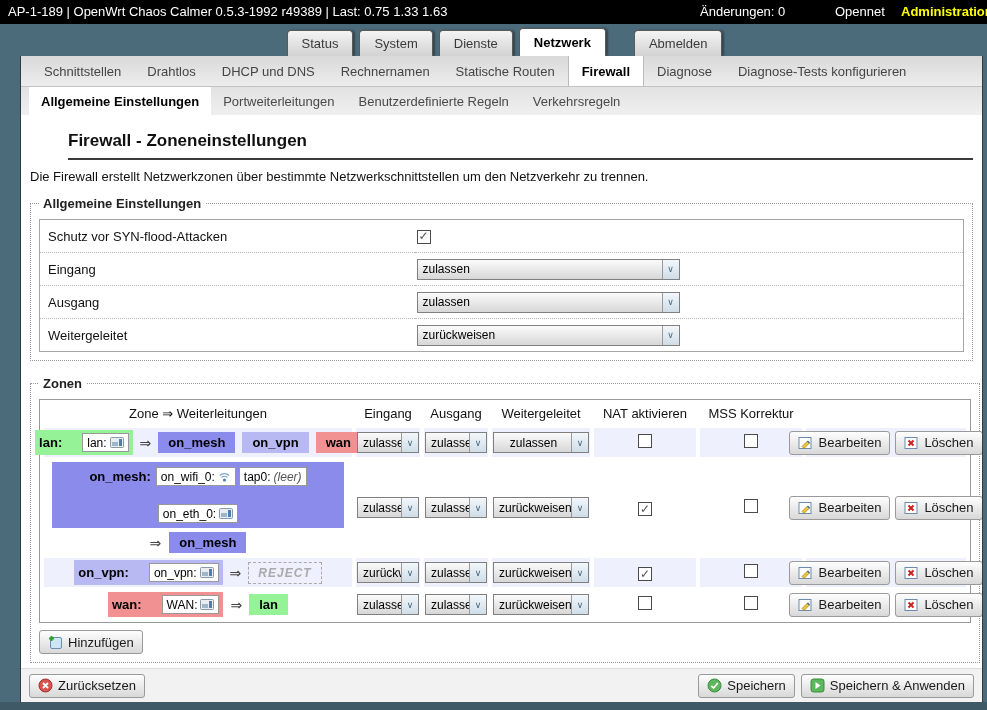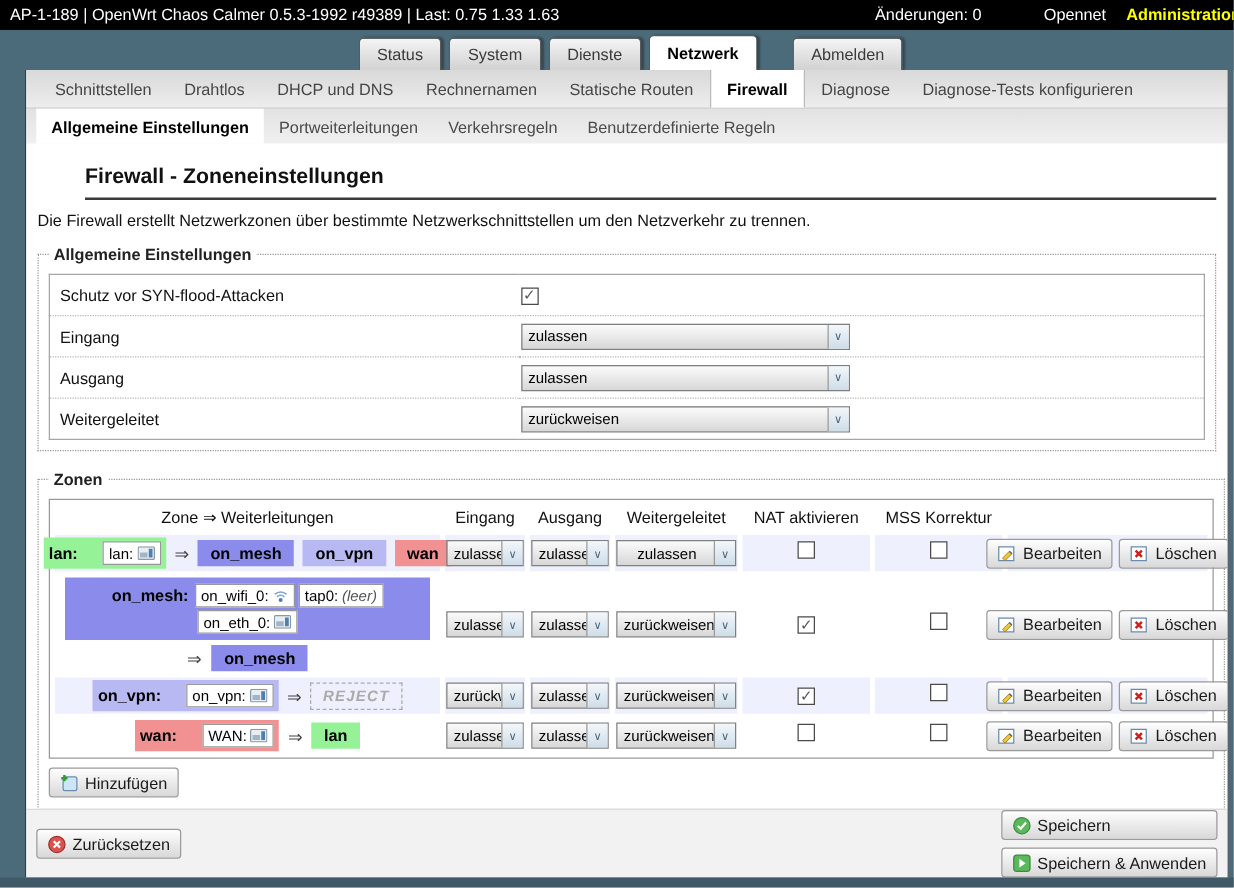--- a/index.html
+++ b/index.html
@@ -90,38 +90,38 @@
   .bg-lan { background:#96f296; }
   .bg-mesh { background:#8b8bec; }
   .bg-vpn { background:#b8b8f2; }
   .bg-wan { background:#f19191; }
   .zinput { display:inline-flex; align-items:center; gap:3px; background:#fff;
             border:1px solid #999; padding:1px 4px; height:19px; font-size:12px;
             font-weight:normal; color:#000; white-space:nowrap; }
   .zinput .leer { color:#555; font-style:italic; font-weight:normal; font-size:12px; }
   .reject { display:inline-block; border:1px dashed #aaa; color:#aaa; font-weight:bold;
             font-style:italic; font-size:12px; padding:3px 9px; letter-spacing:1px; }
-  .meshbox { display:flex; flex-direction:column; align-items:center; gap:2px;
+  .meshbox { display:flex; flex-direction:column; align-items:center; gap:18px;
              background:#8b8bec; padding:5px 4px; width:292px; }
   .meshrow { display:flex; align-items:center; gap:3px; }
   .meshlabel { font-size:13px; font-weight:bold; color:#000; margin-right:2px; }
   .meshfwd { display:flex; align-items:center; gap:8px; justify-content:center; margin-top:4px; }
   .zcol { display:flex; flex-direction:column; align-items:center; }
 
   
   .btn { display:inline-flex; align-items:center; gap:5px; padding:2px 8px; height:24px;
          border:1px solid #9a9a9a; border-radius:3px; background:linear-gradient(#fefefe,#d8d8d8);
          font-size:13px; color:#1a1a1a; cursor:default; white-space:nowrap; }
   .btnrow { display:flex; gap:5px; justify-content:center; }
   .addbtn { margin-top:7px; }
 
   
   .pfooter { flex:0 0 34px; background:#f2f2f2; border-top:1px solid #dcdcdc;
              display:flex; align-items:center; padding:0 8px; }
-  .pfooter .right { margin-left:auto; display:flex; gap:6px;flex-direction:column; }
+  .pfooter .right { margin-left:auto; display:flex; gap:6px; }
   .bottombar { height:8px; flex:0 0 auto; background:#3f5a66; }
   svg { display:block; }
 </style>
 </head>
 <body>
 
 <div class="app">
 
   <div class="topbar">
     <span class="host">AP-1-189 | OpenWrt Chaos Calmer 0.5.3-1992 r49389 | Last: 0.75 1.33 1.63</span>
@@ -157,22 +157,22 @@
       <div class="snitem">Rechnernamen</div>
       <div class="snitem">Statische Routen</div>
       <div class="snitem active">Firewall</div>
       <div class="snitem">Diagnose</div>
       <div class="snitem">Diagnose-Tests konfigurieren</div>
     </div>
 
     <div class="thirdnav">
       <div class="snitem active">Allgemeine Einstellungen</div>
       <div class="snitem">Portweiterleitungen</div>
+      <div class="snitem">Benutzerdefinierte Regeln</div>
       <div class="snitem">Verkehrsregeln</div>
-      <div class="snitem">Benutzerdefinierte Regeln</div>
     </div>
 
     <div class="content">
       <h2 class="pagetitle">Firewall - Zoneneinstellungen</h2>
       <div class="desc">Die Firewall erstellt Netzwerkzonen über bestimmte Netzwerkschnittstellen um den Netzverkehr zu trennen.</div>
 
       <fieldset class="cbi">
         <legend>Allgemeine Einstellungen</legend>
         <table class="gen">
           <tbody>

